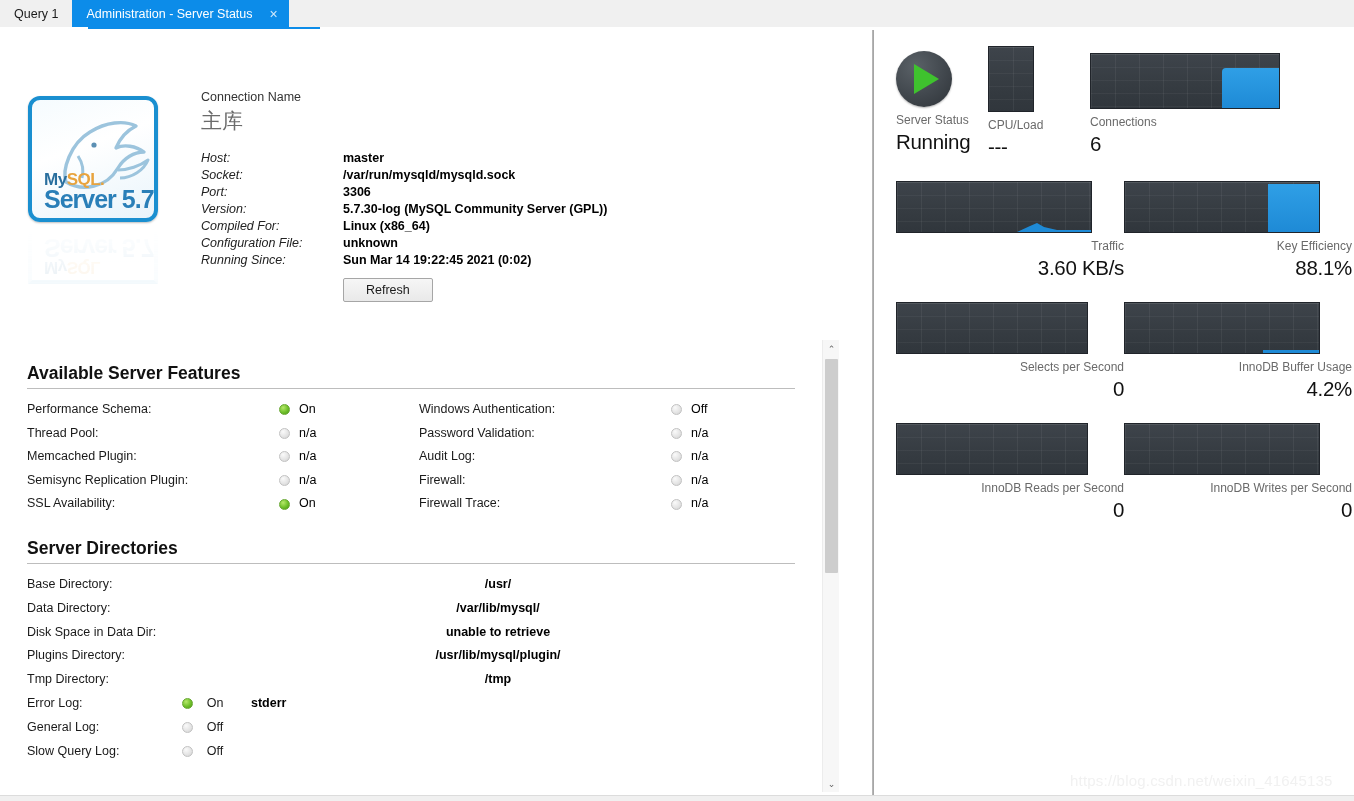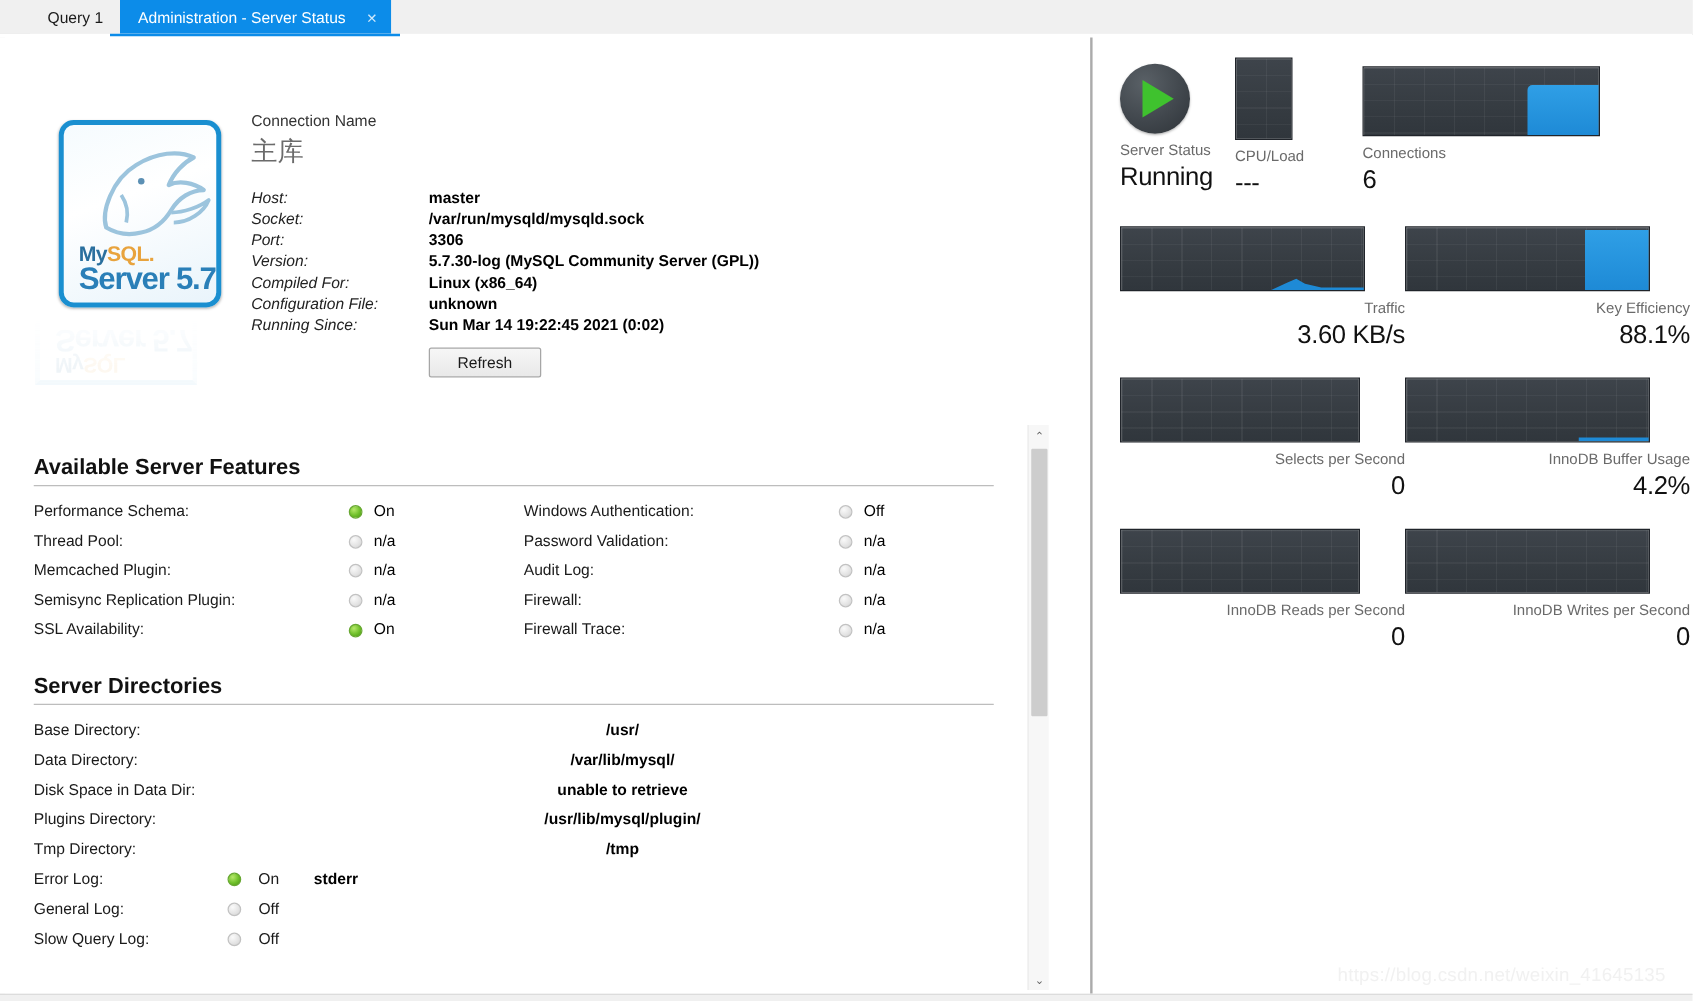--- a/index.html
+++ b/index.html
@@ -9,21 +9,20 @@
     font-family: "Liberation Sans", sans-serif;
     overflow: hidden;
   }
 
   
   .tabbar {
     position: absolute; top: 0; left: 0; width: 1354px; height: 28px;
     background: #f0f0f0;
     display: flex; align-items: stretch;
     border-bottom: 1px solid #cfcfcf;
-    padding-left: 24px;
   }
   .tab {
     display: flex; align-items: center; padding: 0 14px;
     font-size: 12.5px; color: #1a1a1a; cursor: default;
     background: #f0f0f0;
   }
   .tab.active {
     background: #0c8ce9; color: #ffffff;
     padding-right: 8px;
   }
@@ -44,26 +43,25 @@
 
   
   .leftpanel {
     position: absolute; top: 30px; left: 0; width: 840px; height: 765px;
     background: #ffffff; overflow: hidden;
   }
 
   
   .logo-wrap { position: absolute; left: 28px; top: 66px; width: 130px; }
   .logo-box {
-    width: 130px; height: 150px; border-radius: 12px;
+    width: 130px; height: 126px; border-radius: 12px;
     border: 4px solid #1a8fd0;
     background: linear-gradient(160deg,#f5fbfe 0%,#ffffff 40%,#e9f4fb 100%);
     position: relative; overflow: hidden;
     box-shadow: 0 1px 2px rgba(0,0,0,.25);
-    margin-left: 19px;
   }
   .logo-inner { position:absolute; inset:0; }
   .logo-text {
     position: absolute; left: 12px; bottom: 6px;
     line-height: 1;
   }
   .logo-my {
     font-size: 17px; font-weight: 700; color: #2a6f9e;
     letter-spacing: -.5px;
   }

